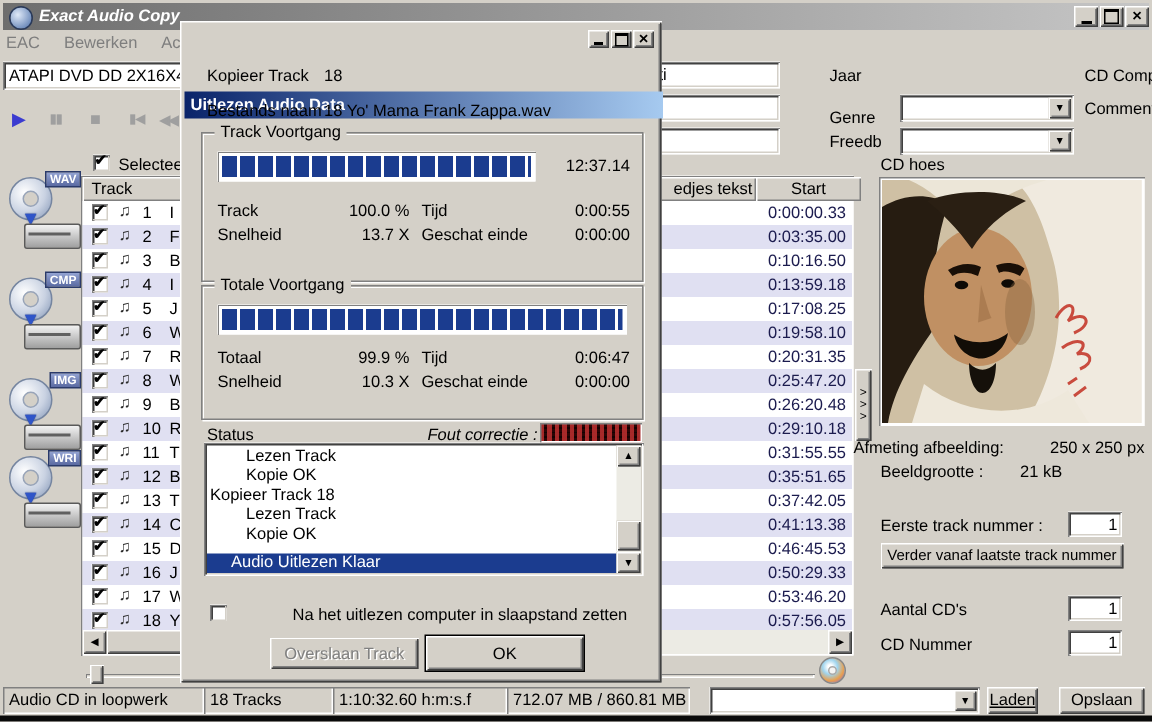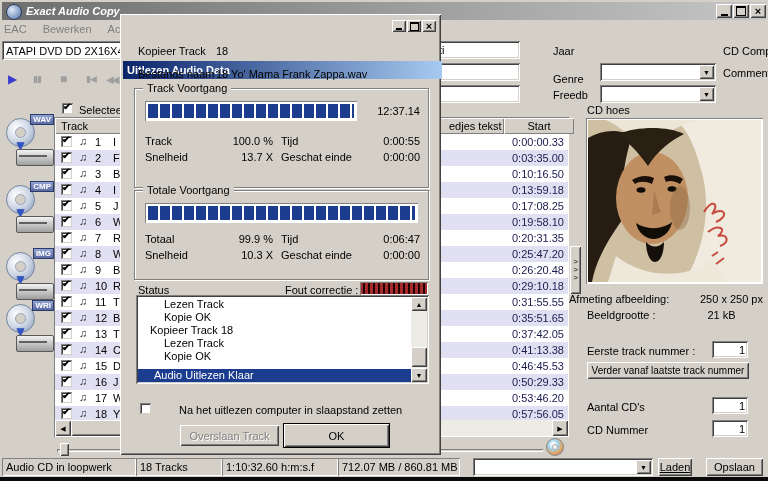--- a/index.html
+++ b/index.html
@@ -51,21 +51,21 @@
   .side-icon .hole{position:absolute;left:9px;top:13px;width:9px;height:9px;border-radius:50%;background:#d4d0c8;border:1px solid #98a4b8;}
   .side-icon .drive{position:absolute;left:10px;bottom:0;width:36px;height:15px;border:1px solid #5a5a5a;border-radius:2px;
         background:linear-gradient(#f2f2f2,#9f9f9f);}
   .side-icon .slot{position:absolute;left:13px;bottom:9px;width:28px;height:2px;background:#606060;}
   .side-icon .arrow{position:absolute;left:8px;top:24px;color:#2f55c8;font-size:13px;font-weight:bold;text-shadow:0 0 1px #18307a;}
   .side-icon .badge{position:absolute;right:0;top:0;font-size:8px;font-weight:bold;color:#fff;letter-spacing:0;
         background:linear-gradient(#93a3d2,#5a6aa2);border:1px solid #2a3a6a;padding:0 2px;line-height:9px;}
   .scroll-btn{font-size:7px;line-height:7px;}
   .log-line{height:13px;line-height:13px;white-space:nowrap;overflow:hidden;}
   .log-line.indent{padding-left:26px;}
-  .log-line.plain{padding-left:12px;}
+  .log-line.plain{padding-left:2px;}
   .statusbar-cell{box-shadow:inset 1px 1px 0 #808080, inset -1px -1px 0 #ffffff;background:#d4d0c8;
         display:flex;align-items:center;padding-left:4px;overflow:hidden;white-space:nowrap;height:18px;}
   .lbl{white-space:nowrap;}
 </style>
 </head>
 <body>
 
 <div id="screen">
 
   
@@ -391,21 +391,21 @@
       <path d="M66,70 C69,80 71,88 73,92 L64,95 Z" fill="#9c7046" opacity="0.6"></path>
       <ellipse cx="92" cy="88" rx="10" ry="22" fill="#8a6642" opacity="0.4"></ellipse>
       <path d="M48,103 C58,110 74,110 84,102 C82,114 72,119 66,119 C58,119 50,113 48,103 Z" fill="#120d07"></path>
       <path d="M58,122 C64,128 70,128 76,122 C76,134 72,142 67,142 C62,142 58,133 58,122 Z" fill="#15100a"></path>
       <path d="M116,92 C124,78 132,84 124,94 C136,86 142,96 128,102 M120,112 C130,104 140,108 130,116 C140,114 142,122 132,126 M124,136 l6,-4 M128,144 l8,-6" stroke="#c43a2c" stroke-width="2" fill="none" opacity="0.9"></path>
     </svg>
   </div>
   <span class="a lbl" style="left:569px;top:293px;">Afmeting afbeelding:</span>
   <span class="a lbl" style="left:680px;top:293px;width:83px;text-align:right;">250 x 250 px</span>
   <span class="a lbl" style="left:587px;top:309px;">Beeldgrootte :</span>
-  <span class="a lbl" style="left:680px;top:309px;width:83px;text-align:center;">21 kB</span>
+  <span class="a lbl" style="left:680px;top:309px;width:83px;text-align:left;">21 kB</span>
 
   <span class="a lbl" style="left:587px;top:345px;">Eerste track nummer :</span>
   <div class="a field" style="left:712px;top:341px;width:33px;height:17px;justify-content:flex-end;padding-right:3px;">
     <span>1</span>
   </div>
   <div class="a btn" style="left:587px;top:362px;width:162px;height:17px;font-size:10px;">
     <span>Verder vanaf laatste track nummer</span>
   </div>
   <span class="a lbl" style="left:587px;top:401px;">Aantal CD's</span>
   <div class="a field" style="left:712px;top:397px;width:33px;height:17px;justify-content:flex-end;padding-right:3px;">
@@ -483,21 +483,21 @@
       <span class="a lbl" style="left:78px;top:42px;width:60px;text-align:right;">99.9 %</span>
       <span class="a lbl" style="left:146px;top:42px;">Tijd</span>
       <span class="a lbl" style="right:8px;top:42px;width:70px;text-align:right;">0:06:47</span>
       <span class="a lbl" style="left:10px;top:58px;">Snelheid</span>
       <span class="a lbl" style="left:78px;top:58px;width:60px;text-align:right;">10.3 X</span>
       <span class="a lbl" style="left:146px;top:58px;">Geschat einde</span>
       <span class="a lbl" style="right:8px;top:58px;width:70px;text-align:right;">0:00:00</span>
     </div>
 
     <span class="a lbl" style="left:18px;top:270px;">Status</span>
-    <span class="a lbl" style="left:165px;top:270px;">Fout correctie :</span>
+    <span class="a lbl" style="left:165px;top:270px;font-style:italic;">Fout correctie :</span>
     <div class="a led" style="left:240px;top:268px;width:68px;height:13px;"></div>
 
     
     <div class="a field" style="left:16px;top:281px;width:293px;height:89px;display:block;">
       <div id="log" style="position:absolute;left:2px;top:3px;right:18px;">
           <div class="log-line indent">Lezen Track</div>
           <div class="log-line indent">Kopie OK</div>
           <div class="log-line plain">Kopieer Track 18</div>
           <div class="log-line indent">Lezen Track</div>
           <div class="log-line indent">Kopie OK</div>
@@ -509,21 +509,21 @@
           <span>▲</span>
           </div>
         <div class="btn" style="position:absolute;left:0;bottom:15px;width:16px;height:20px;"></div>
         <div class="btn scroll-btn" style="position:absolute;bottom:0;left:0;width:16px;height:14px;">
           <span>▼</span>
           </div>
       </div>
     </div>
 
     <span class="a cb" style="left:20px;top:389px;"></span>
-    <span class="a lbl" style="left:40px;top:390px;padding-left:19px;">Na het uitlezen computer in slaapstand zetten</span>
+    <span class="a lbl" style="left:56px;top:390px;padding-left:19px;">Na het uitlezen computer in slaapstand zetten</span>
 
     <div class="a btn disabled" style="left:60px;top:411px;width:99px;height:21px;">
       <span>Overslaan Track</span>
     </div>
     <div class="a btn default" style="left:163px;top:409px;width:105px;height:23px;">
       <span>OK</span>
     </div>
   </div>
 
 </div>

